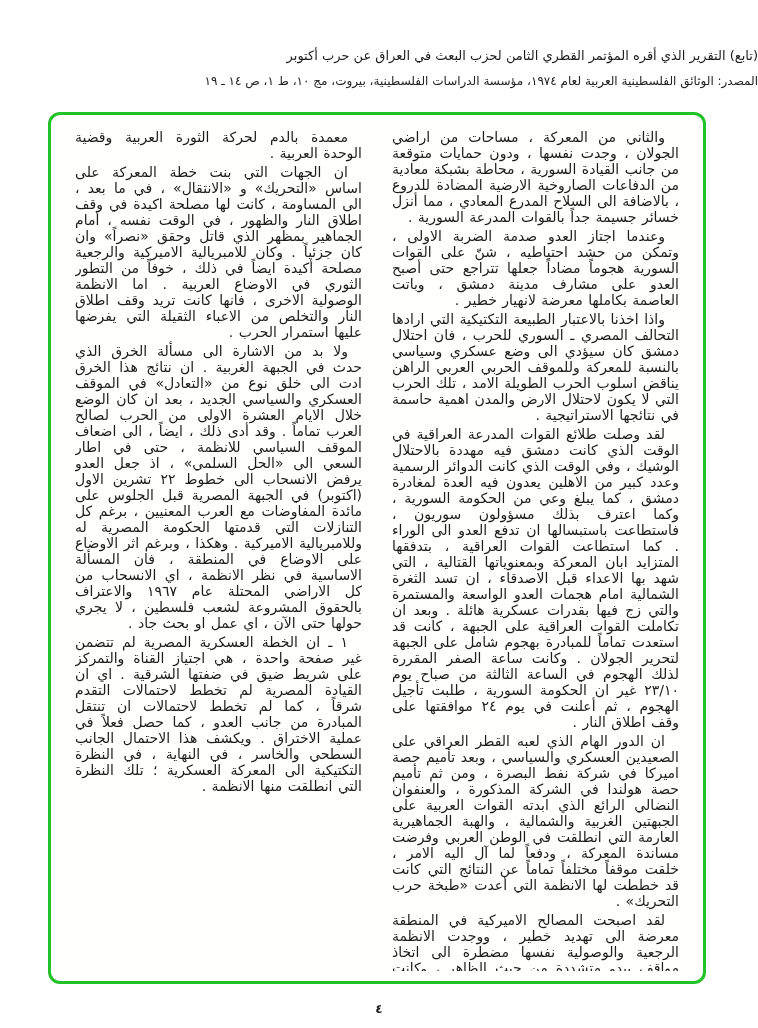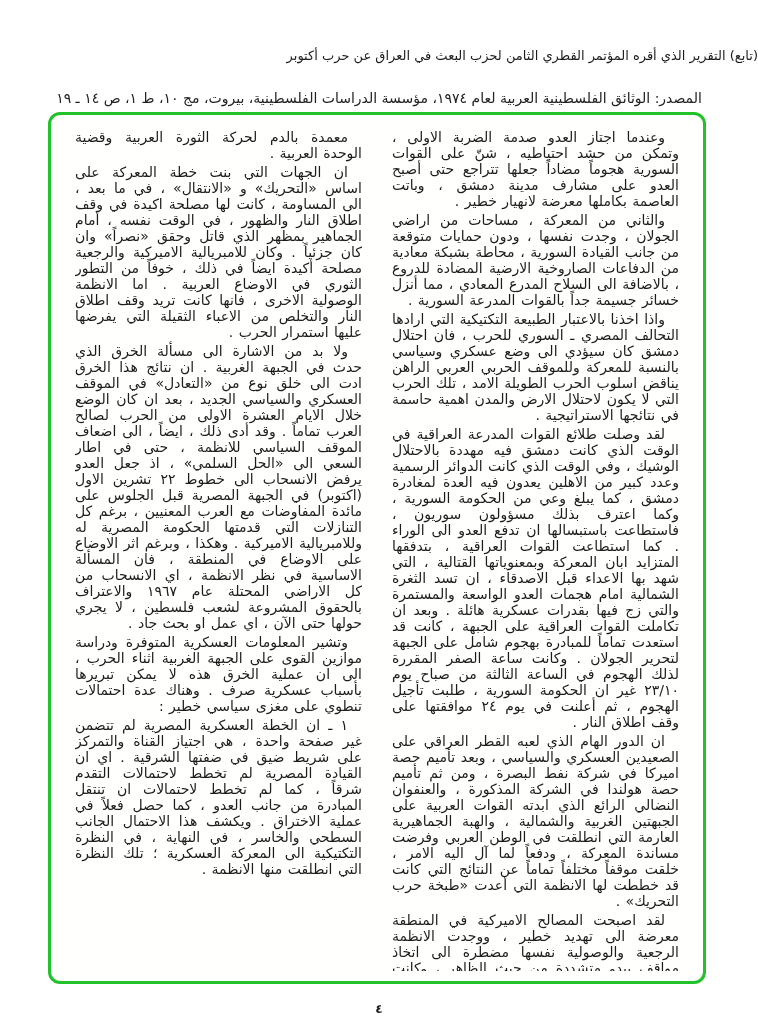--- a/index.html
+++ b/index.html
@@ -24,25 +24,23 @@
     direction: rtl;
     font-weight: normal;
     font-size: 13px;
     letter-spacing: 0.2px;
   }
   .header-source {
     position: absolute;
     top: 74px;
     left: 0;
     right: 0;
-    text-align: center;
     direction: rtl;
-    font-size: 14px;
+    font-size: 12px;
     color: #222;
-    margin-top: 16px;
   }
   .content-frame {
     position: absolute;
     top: 112px;
     left: 48px;
     width: 658px;
     height: 872px;
     border: 3px solid #22c32a;
     border-radius: 12px;
     background: #fffffe;
@@ -84,30 +82,29 @@
 </head>
 <body>
 
 <div class="header-title">(تابع) التقرير الذي أقره المؤتمر القطري الثامن لحزب البعث في العراق عن حرب أكتوبر</div>
 
 <div class="header-source">المصدر: الوثائق الفلسطينية العربية لعام ١٩٧٤، مؤسسة الدراسات الفلسطينية، بيروت، مج ١٠، ط ١، ص ١٤ ـ ١٩</div>
 
 <div class="content-frame" style="border-color: rgb(34, 195, 42);">
   <div class="columns">
     <div class="column">
+        <p>والثاني من المعركة ، مساحات من اراضي الجولان ، وجدت نفسها ، ودون حمايات متوقعة من جانب القيادة السورية ، محاطة بشبكة معادية من الدفاعات الصاروخية الارضية المضادة للدروع ، بالاضافة الى السلاح المدرع المعادي ، مما أنزل خسائر جسيمة جداً بالقوات المدرعة السورية .</p>
         <p>وعندما اجتاز العدو صدمة الضربة الاولى ، وتمكن من حشد احتياطيه ، شنّ على القوات السورية هجوماً مضاداً جعلها تتراجع حتى أصبح العدو على مشارف مدينة دمشق ، وباتت العاصمة بكاملها معرضة لانهيار خطير .</p>
-        <p>والثاني من المعركة ، مساحات من اراضي الجولان ، وجدت نفسها ، ودون حمايات متوقعة من جانب القيادة السورية ، محاطة بشبكة معادية من الدفاعات الصاروخية الارضية المضادة للدروع ، بالاضافة الى السلاح المدرع المعادي ، مما أنزل خسائر جسيمة جداً بالقوات المدرعة السورية .</p>
         <p>واذا اخذنا بالاعتبار الطبيعة التكتيكية التي ارادها التحالف المصري ـ السوري للحرب ، فان احتلال دمشق كان سيؤدي الى وضع عسكري وسياسي بالنسبة للمعركة وللموقف الحربي العربي الراهن يناقض اسلوب الحرب الطويلة الامد ، تلك الحرب التي لا يكون لاحتلال الارض والمدن اهمية حاسمة في نتائجها الاستراتيجية .</p>
         <p>لقد وصلت طلائع القوات المدرعة العراقية في الوقت الذي كانت دمشق فيه مهددة بالاحتلال الوشيك ، وفي الوقت الذي كانت الدوائر الرسمية وعدد كبير من الاهلين يعدون فيه العدة لمغادرة دمشق ، كما يبلغ وعي من الحكومة السورية ، وكما اعترف بذلك مسؤولون سوريون ، فاستطاعت باستبسالها ان تدفع العدو الى الوراء . كما استطاعت القوات العراقية ، بتدفقها المتزايد ابان المعركة وبمعنوياتها القتالية ، التي شهد بها الاعداء قبل الاصدقاء ، ان تسد الثغرة الشمالية امام هجمات العدو الواسعة والمستمرة والتي زج فيها بقدرات عسكرية هائلة . وبعد ان تكاملت القوات العراقية على الجبهة ، كانت قد استعدت تماماً للمبادرة بهجوم شامل على الجبهة لتحرير الجولان . وكانت ساعة الصفر المقررة لذلك الهجوم في الساعة الثالثة من صباح يوم ٢٣/١٠ غير ان الحكومة السورية ، طلبت تأجيل الهجوم ، ثم أعلنت في يوم ٢٤ موافقتها على وقف اطلاق النار .</p>
         <p>ان الدور الهام الذي لعبه القطر العراقي على الصعيدين العسكري والسياسي ، وبعد تأميم حصة اميركا في شركة نفط البصرة ، ومن ثم تأميم حصة هولندا في الشركة المذكورة ، والعنفوان النضالي الرائع الذي ابدته القوات العربية على الجبهتين الغربية والشمالية ، والهبة الجماهيرية العارمة التي انطلقت في الوطن العربي وفرضت مساندة المعركة ، ودفعاً لما آل اليه الامر ، خلقت موقفاً مختلفاً تماماً عن النتائج التي كانت قد خططت لها الانظمة التي أعدت «طبخة حرب التحريك» .</p>
         <p>لقد اصبحت المصالح الاميركية في المنطقة معرضة الى تهديد خطير ، ووجدت الانظمة الرجعية والوصولية نفسها مضطرة الى اتخاذ مواقف يبدو متشددة من حيث الظاهر ، وكانت الاوضاع في الساحة العربية تبشر بولادة جديدة :</p>
       </div>
     <div class="column">
         <p>معمدة بالدم لحركة الثورة العربية وقضية الوحدة العربية .</p>
         <p>ان الجهات التي بنت خطة المعركة على اساس «التحريك» و «الانتقال» ، في ما بعد ، الى المساومة ، كانت لها مصلحة اكيدة في وقف اطلاق النار والظهور ، في الوقت نفسه ، أمام الجماهير بمظهر الذي قاتل وحقق «نصراً» وان كان جزئياً . وكان للامبريالية الاميركية والرجعية مصلحة أكيدة ايضاً في ذلك ، خوفاً من التطور الثوري في الاوضاع العربية . اما الانظمة الوصولية الاخرى ، فانها كانت تريد وقف اطلاق النار والتخلص من الاعباء الثقيلة التي يفرضها عليها استمرار الحرب .</p>
         <p>ولا بد من الاشارة الى مسألة الخرق الذي حدث في الجبهة الغربية . ان نتائج هذا الخرق ادت الى خلق نوع من «التعادل» في الموقف العسكري والسياسي الجديد ، بعد ان كان الوضع خلال الايام العشرة الاولى من الحرب لصالح العرب تماماً . وقد أدى ذلك ، ايضاً ، الى اضعاف الموقف السياسي للانظمة ، حتى في اطار السعي الى «الحل السلمي» ، اذ جعل العدو يرفض الانسحاب الى خطوط ٢٢ تشرين الاول (اكتوبر) في الجبهة المصرية قبل الجلوس على مائدة المفاوضات مع العرب المعنيين ، برغم كل التنازلات التي قدمتها الحكومة المصرية له وللامبريالية الاميركية . وهكذا ، وبرغم اثر الاوضاع على الاوضاع في المنطقة ، فان المسألة الاساسية في نظر الانظمة ، اي الانسحاب من كل الاراضي المحتلة عام ١٩٦٧ والاعتراف بالحقوق المشروعة لشعب فلسطين ، لا يجري حولها حتى الآن ، اي عمل او بحث جاد .</p>
-        <p>وتشير المعلومات العسكرية المتوفرة ودراسة موازين القوى على الجبهة الغربية اثناء الحرب ، الى ان عملية الخرق هذه لا يمكن تبريرها بأسباب عسكرية صرف . وهناك عدة احتمالات تنطوي على مغزى سياسي خطير :</p>
         <p>١ ـ ان الخطة العسكرية المصرية لم تتضمن غير صفحة واحدة ، هي اجتياز القناة والتمركز على شريط ضيق في ضفتها الشرقية . اي ان القيادة المصرية لم تخطط لاحتمالات التقدم شرقاً ، كما لم تخطط لاحتمالات ان تنتقل المبادرة من جانب العدو ، كما حصل فعلاً في عملية الاختراق . ويكشف هذا الاحتمال الجانب السطحي والخاسر ، في النهاية ، في النظرة التكتيكية الى المعركة العسكرية ؛ تلك النظرة التي انطلقت منها الانظمة .</p>
       </div>
   </div>
 </div>
 
 <div class="page-number">٤</div>
 
 </body></html>

